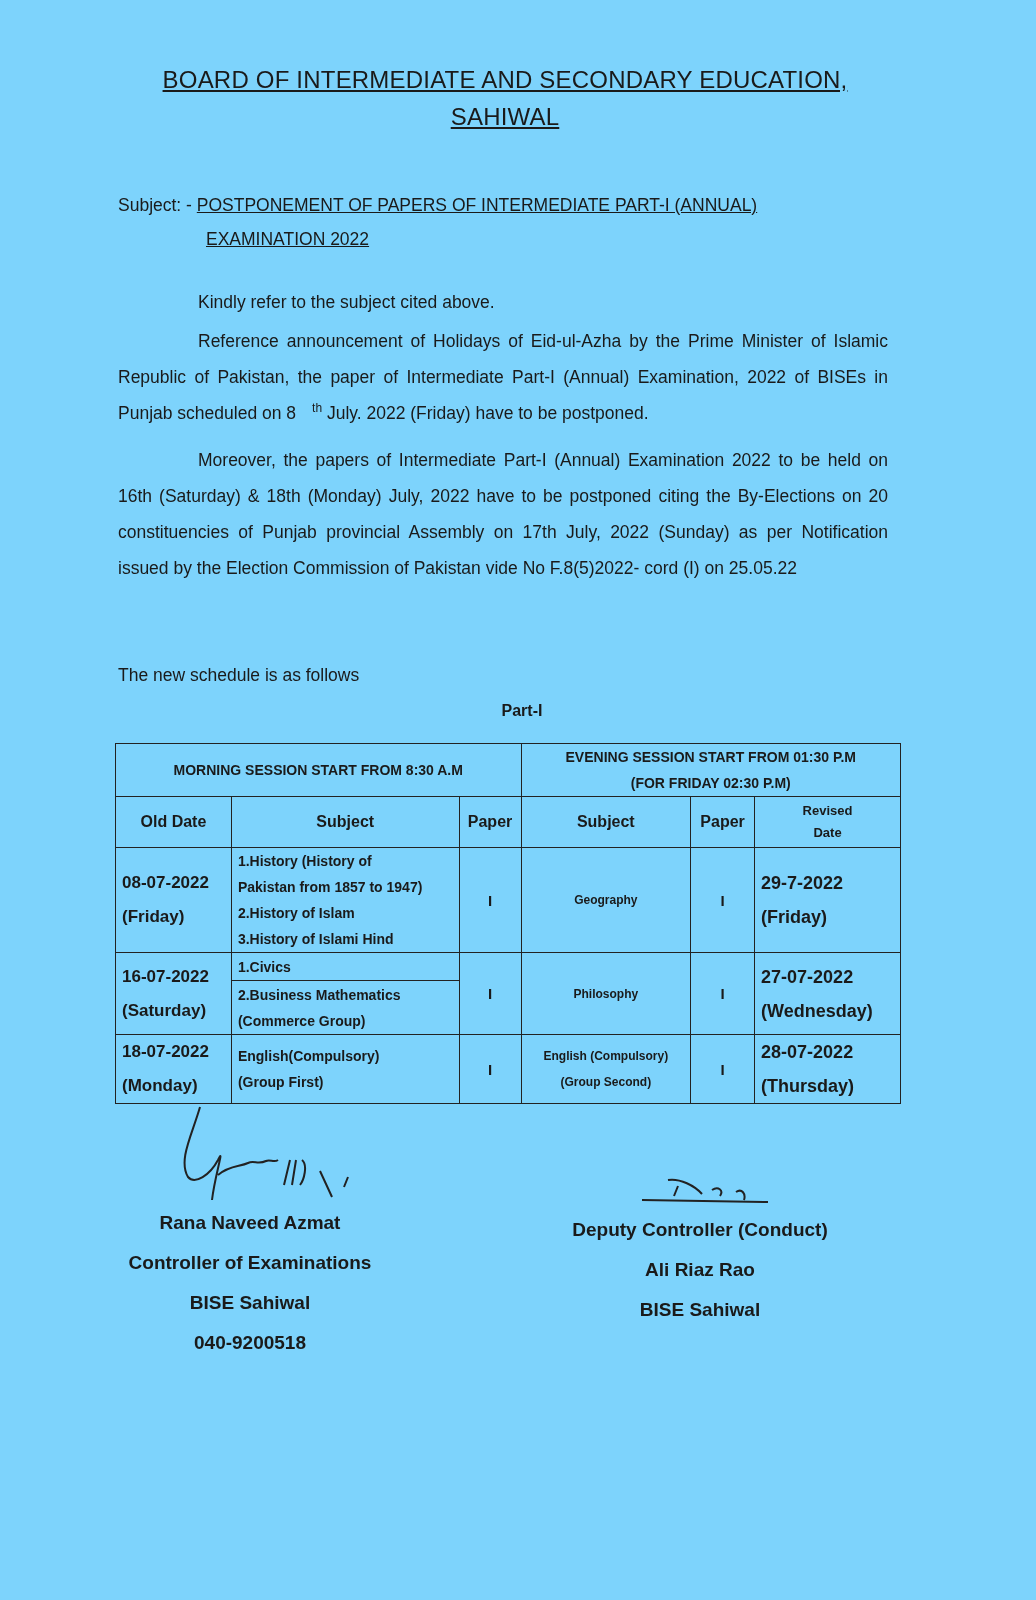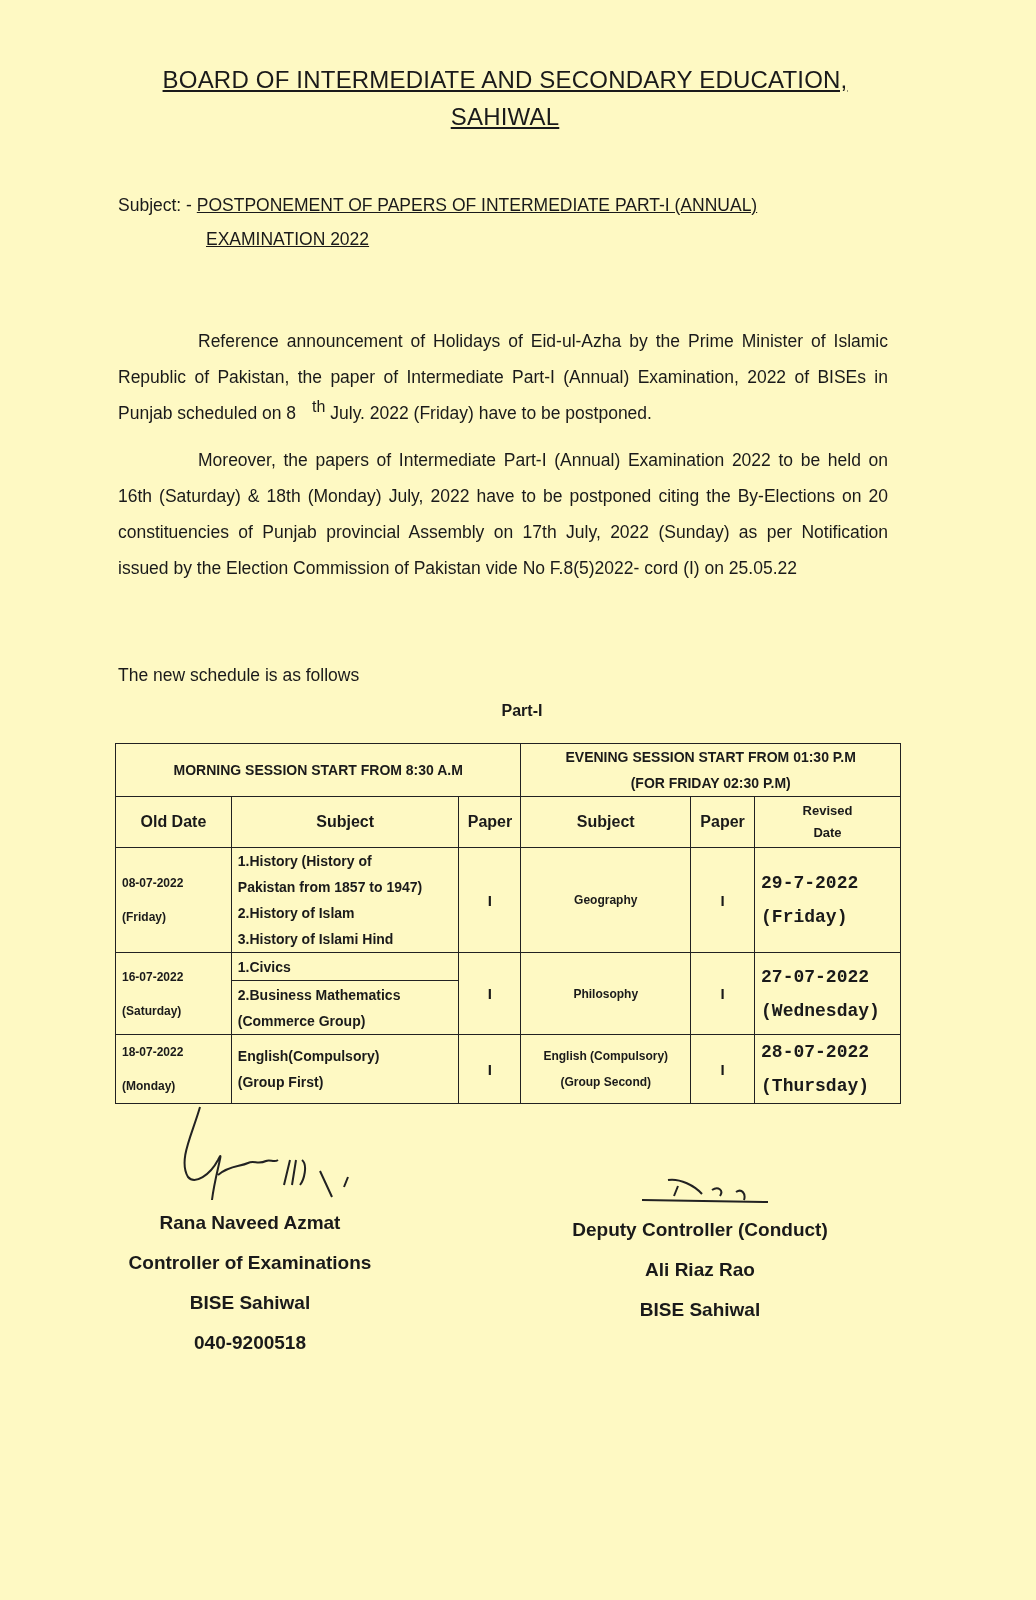--- a/index.html
+++ b/index.html
@@ -1,68 +1,69 @@
 <!DOCTYPE html>
 <html><head>
 <meta charset="utf-8">
 <style>
   html, body { margin: 0; padding: 0; background: #ffffff; }
   body { width: 1036px; height: 1600px; position: relative; overflow: hidden; color: #1a1a1a;
          font-family: "Liberation Sans", "DejaVu Sans", sans-serif; }
-  .page { position: absolute; left: 0; top: 0; width: 1036px; height: 1600px; background: #fef9c3; }
+  .page { position: absolute; left: 0; top: 0; width: 1036px; height: 1600px; background: #7dd3fc; }
 
   .hdr { position: absolute; left: 110px; width: 790px; text-align: center; font-size: 24px;
          text-decoration: underline; letter-spacing: 0.2px; }
   .hdr1 { top: 66px; }
   .hdr2 { top: 103px; }
 
   .subject { position: absolute; left: 118px; top: 188px; width: 780px; font-size: 17.5px; line-height: 34px; }
   .subject .lbl { }
   .subject .title { text-decoration: underline; }
   .subject .title2 { position: absolute; left: 88px; top: 34px; text-decoration: underline; white-space: nowrap; }
 
   .para { position: absolute; left: 118px; width: 770px; font-size: 17.5px; line-height: 36px; text-align: justify; }
   .p1 { top: 284px; text-indent: 80px; }
   .p2 { top: 323px; text-indent: 80px; }
   .p3 { top: 442px; text-indent: 80px; }
   .p4 { top: 657px; }
-  sup { font-size: 16px; line-height: 0; padding-left: 16px; }
+  sup { font-size: 12px; line-height: 0; padding-left: 16px; }
 
   .part { position: absolute; left: 127px; width: 790px; top: 702px; text-align: center; font-size: 16px; font-weight: bold; }
 
   table.sched { position: absolute; left: 115px; top: 743px; width: 786px; border-collapse: collapse; }
   table.sched td, table.sched th { border: 1.5px solid #222; padding: 0 6px; vertical-align: middle; }
   .sess { font-family: Liberation Sans, sans-serif; font-weight: bold; font-size: 14px; text-align: center; height: 50px; line-height: 26px; }
   .colh { font-weight: bold; font-size: 16px; text-align: center; height: 50px; }
   .colh.big { font-size: 13px; line-height: 22px; }
-  .olddate { font-weight: bold; font-size: 12px; line-height: 34px; }
+  .olddate { font-weight: bold; font-size: 17px; line-height: 34px; }
   .subj { font-weight: bold; font-size: 14px; line-height: 26px; }
   .paper { font-weight: bold; font-size: 15px; text-align: center; }
   .evsubj { font-weight: bold; font-size: 12px; text-align: center; line-height: 26px; }
-  .revdate { font-weight: bold; font-size: 18px; line-height: 34px; font-family: Liberation Mono, monospace; }
+  .revdate { font-weight: bold; font-size: 18px; line-height: 34px; }
   .subrow td.subj { border-top: 1.5px solid #222; }
 
   .sig { position: absolute; text-align: center; font-weight: bold; font-size: 19px; line-height: 40px; }
   .sig-left { left: 110px; width: 280px; top: 1203px; }
   .sig-right { left: 550px; width: 300px; top: 1210px; }
   .sig-graphic { position: absolute; }
 </style>
 </head>
 <body>
 
 <div class="page">
 
   <div class="hdr hdr1">BOARD OF INTERMEDIATE AND SECONDARY EDUCATION,</div>
   <div class="hdr hdr2">SAHIWAL</div>
 
   <div class="subject">
     <span class="lbl">Subject: - </span><span class="title">POSTPONEMENT OF PAPERS OF INTERMEDIATE PART-I (ANNUAL)</span>
     <span class="title2">EXAMINATION 2022</span>
   </div>
 
+  <div class="para p1">Kindly refer to the subject cited above.</div>
   <div class="para p2"><span>Reference announcement of Holidays of Eid-ul-Azha by the Prime Minister of Islamic Republic of Pakistan, the paper of Intermediate Part-I (Annual) Examination, 2022 of BISEs in Punjab scheduled on 8</span><sup>th</sup><span> July. 2022 (Friday) have to be postponed.</span></div>
   <div class="para p3">Moreover, the papers of Intermediate Part-I (Annual) Examination 2022 to be held on 16th (Saturday) &amp; 18th (Monday) July, 2022 have to be postponed citing the By-Elections on 20 constituencies of Punjab provincial Assembly on 17th July, 2022 (Sunday) as per Notification issued by the Election Commission of Pakistan vide No F.8(5)2022- cord (I) on 25.05.22</div>
   <div class="para p4">The new schedule is as follows</div>
 
   <div class="part">Part-I</div>
 
   <table class="sched">
     <colgroup>
       <col style="width:116px">
         <col style="width:228px">

